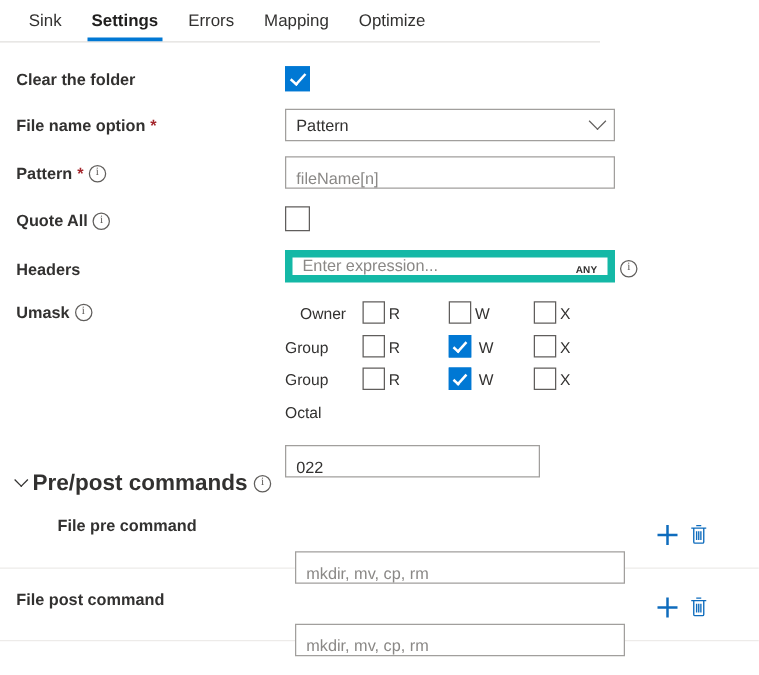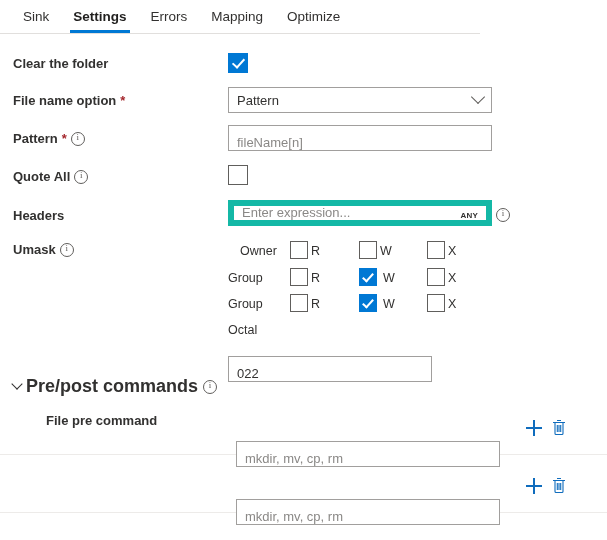--- a/index.html
+++ b/index.html
@@ -383,20 +383,23 @@
   <div class="icon-btn" style="left:551px; top:385px;">
     <svg width="16" height="17" viewBox="0 0 16 17">
       <path d="M6 1.5h4M2 3.5h12M4 3.5v11a1 1 0 001 1h6a1 1 0 001-1v-11M6.3 6v7M8 6v7M9.7 6v7" fill="none" stroke="#0f6cbd" stroke-width="1.1"></path>
     </svg>
   </div>
   <div class="divider" style="top:420px;"></div>
   <div class="textbox placeholder" style="left:236px; top:407px; width:264px;">
     <span>mkdir, mv, cp, rm</span>
   </div>
 
+  <div class="label" style="top:438px;">
+    <span>File post command</span>
+  </div>
   <div class="icon-btn" style="left:526px; top:444px;">
     <span class="plus-icon"></span>
   </div>
   <div class="icon-btn" style="left:551px; top:443px;">
     <svg width="16" height="17" viewBox="0 0 16 17">
       <path d="M6 1.5h4M2 3.5h12M4 3.5v11a1 1 0 001 1h6a1 1 0 001-1v-11M6.3 6v7M8 6v7M9.7 6v7" fill="none" stroke="#0f6cbd" stroke-width="1.1"></path>
     </svg>
   </div>
   <div class="divider" style="top:478px;"></div>
   <div class="textbox placeholder" style="left:236px; top:465px; width:264px;">

